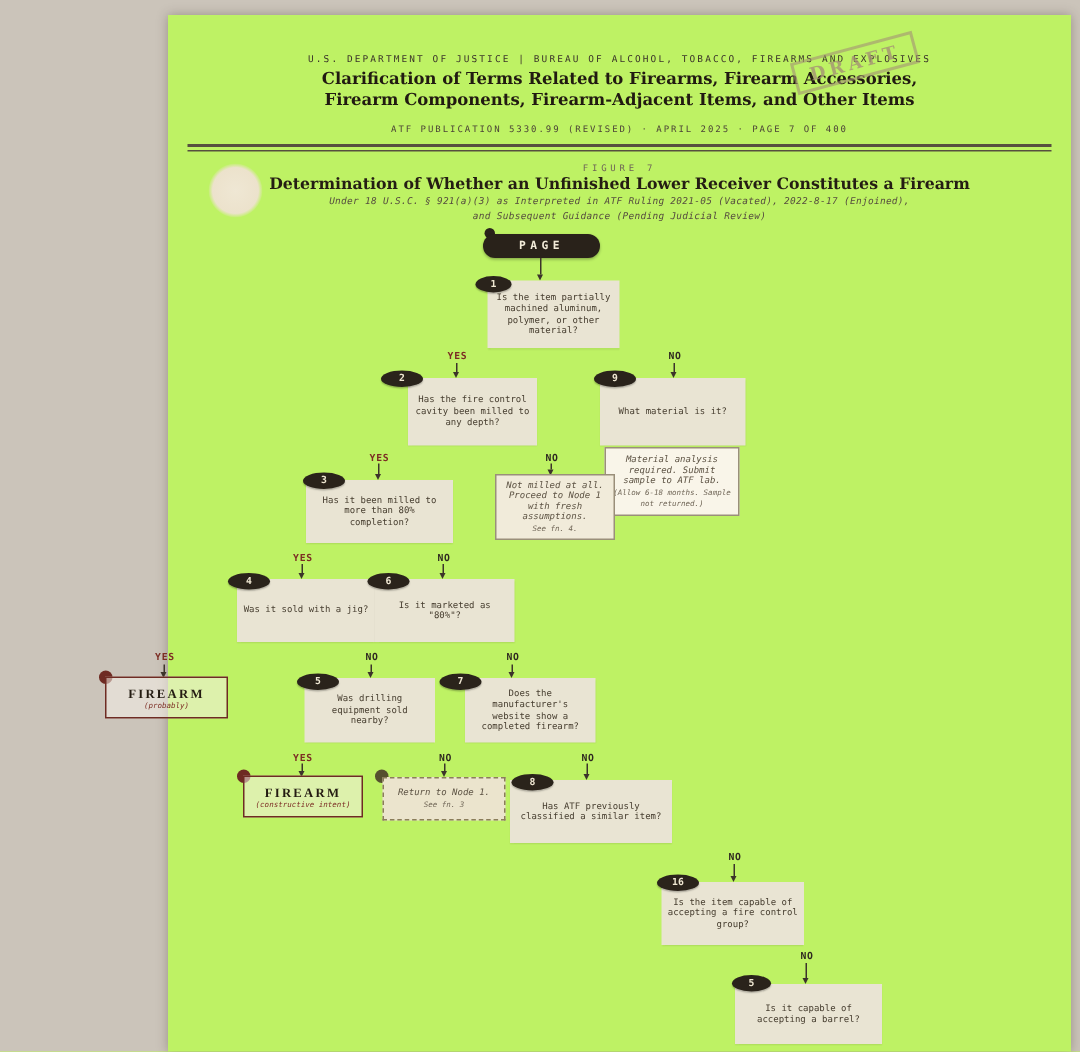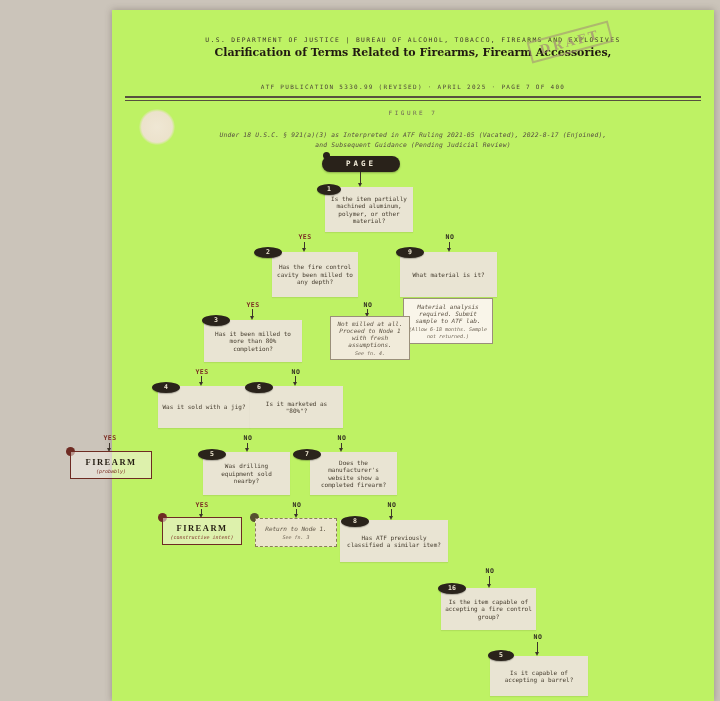--- a/index.html
+++ b/index.html
@@ -69,25 +69,27 @@
   .dot{position:absolute;border-radius:50%;}
 </style>
 </head>
 <body>
 
 <div class="stage">
   <div class="page">
     <div class="agency">U.S. DEPARTMENT OF JUSTICE | BUREAU OF ALCOHOL, TOBACCO, FIREARMS AND EXPLOSIVES</div>
     <div class="titles">
       <div>Clarification of Terms Related to Firearms, Firearm Accessories,</div>
+      <div>Firearm Components, Firearm-Adjacent Items, and Other Items</div>
     </div>
     <div class="pub">ATF PUBLICATION 5330.99 (REVISED) · APRIL 2025 · PAGE 7 OF 400</div>
     <div class="rules"></div>
     <div class="seal"></div>
     <div class="figlabel">FIGURE 7</div>
+    <div class="figtitle">Determination of Whether an Unfinished Lower Receiver Constitutes a Firearm</div>
     <div class="figsub" style="top:121px">Under 18 U.S.C. § 921(a)(3) as Interpreted in ATF Ruling 2021-05 (Vacated), 2022-8-17 (Enjoined),</div>
     <div class="figsub" style="top:131px">and Subsequent Guidance (Pending Judicial Review)</div>
   </div>
 
   <div class="draft">DRAFT</div>
 
   <div class="dot" style="left:323px;top:152px;width:7px;height:7px;background:#29221a"></div>
   <div class="begin">PAGE</div>
   <div class="conn" style="left:360px;top:172px;height:11px"></div>
 

